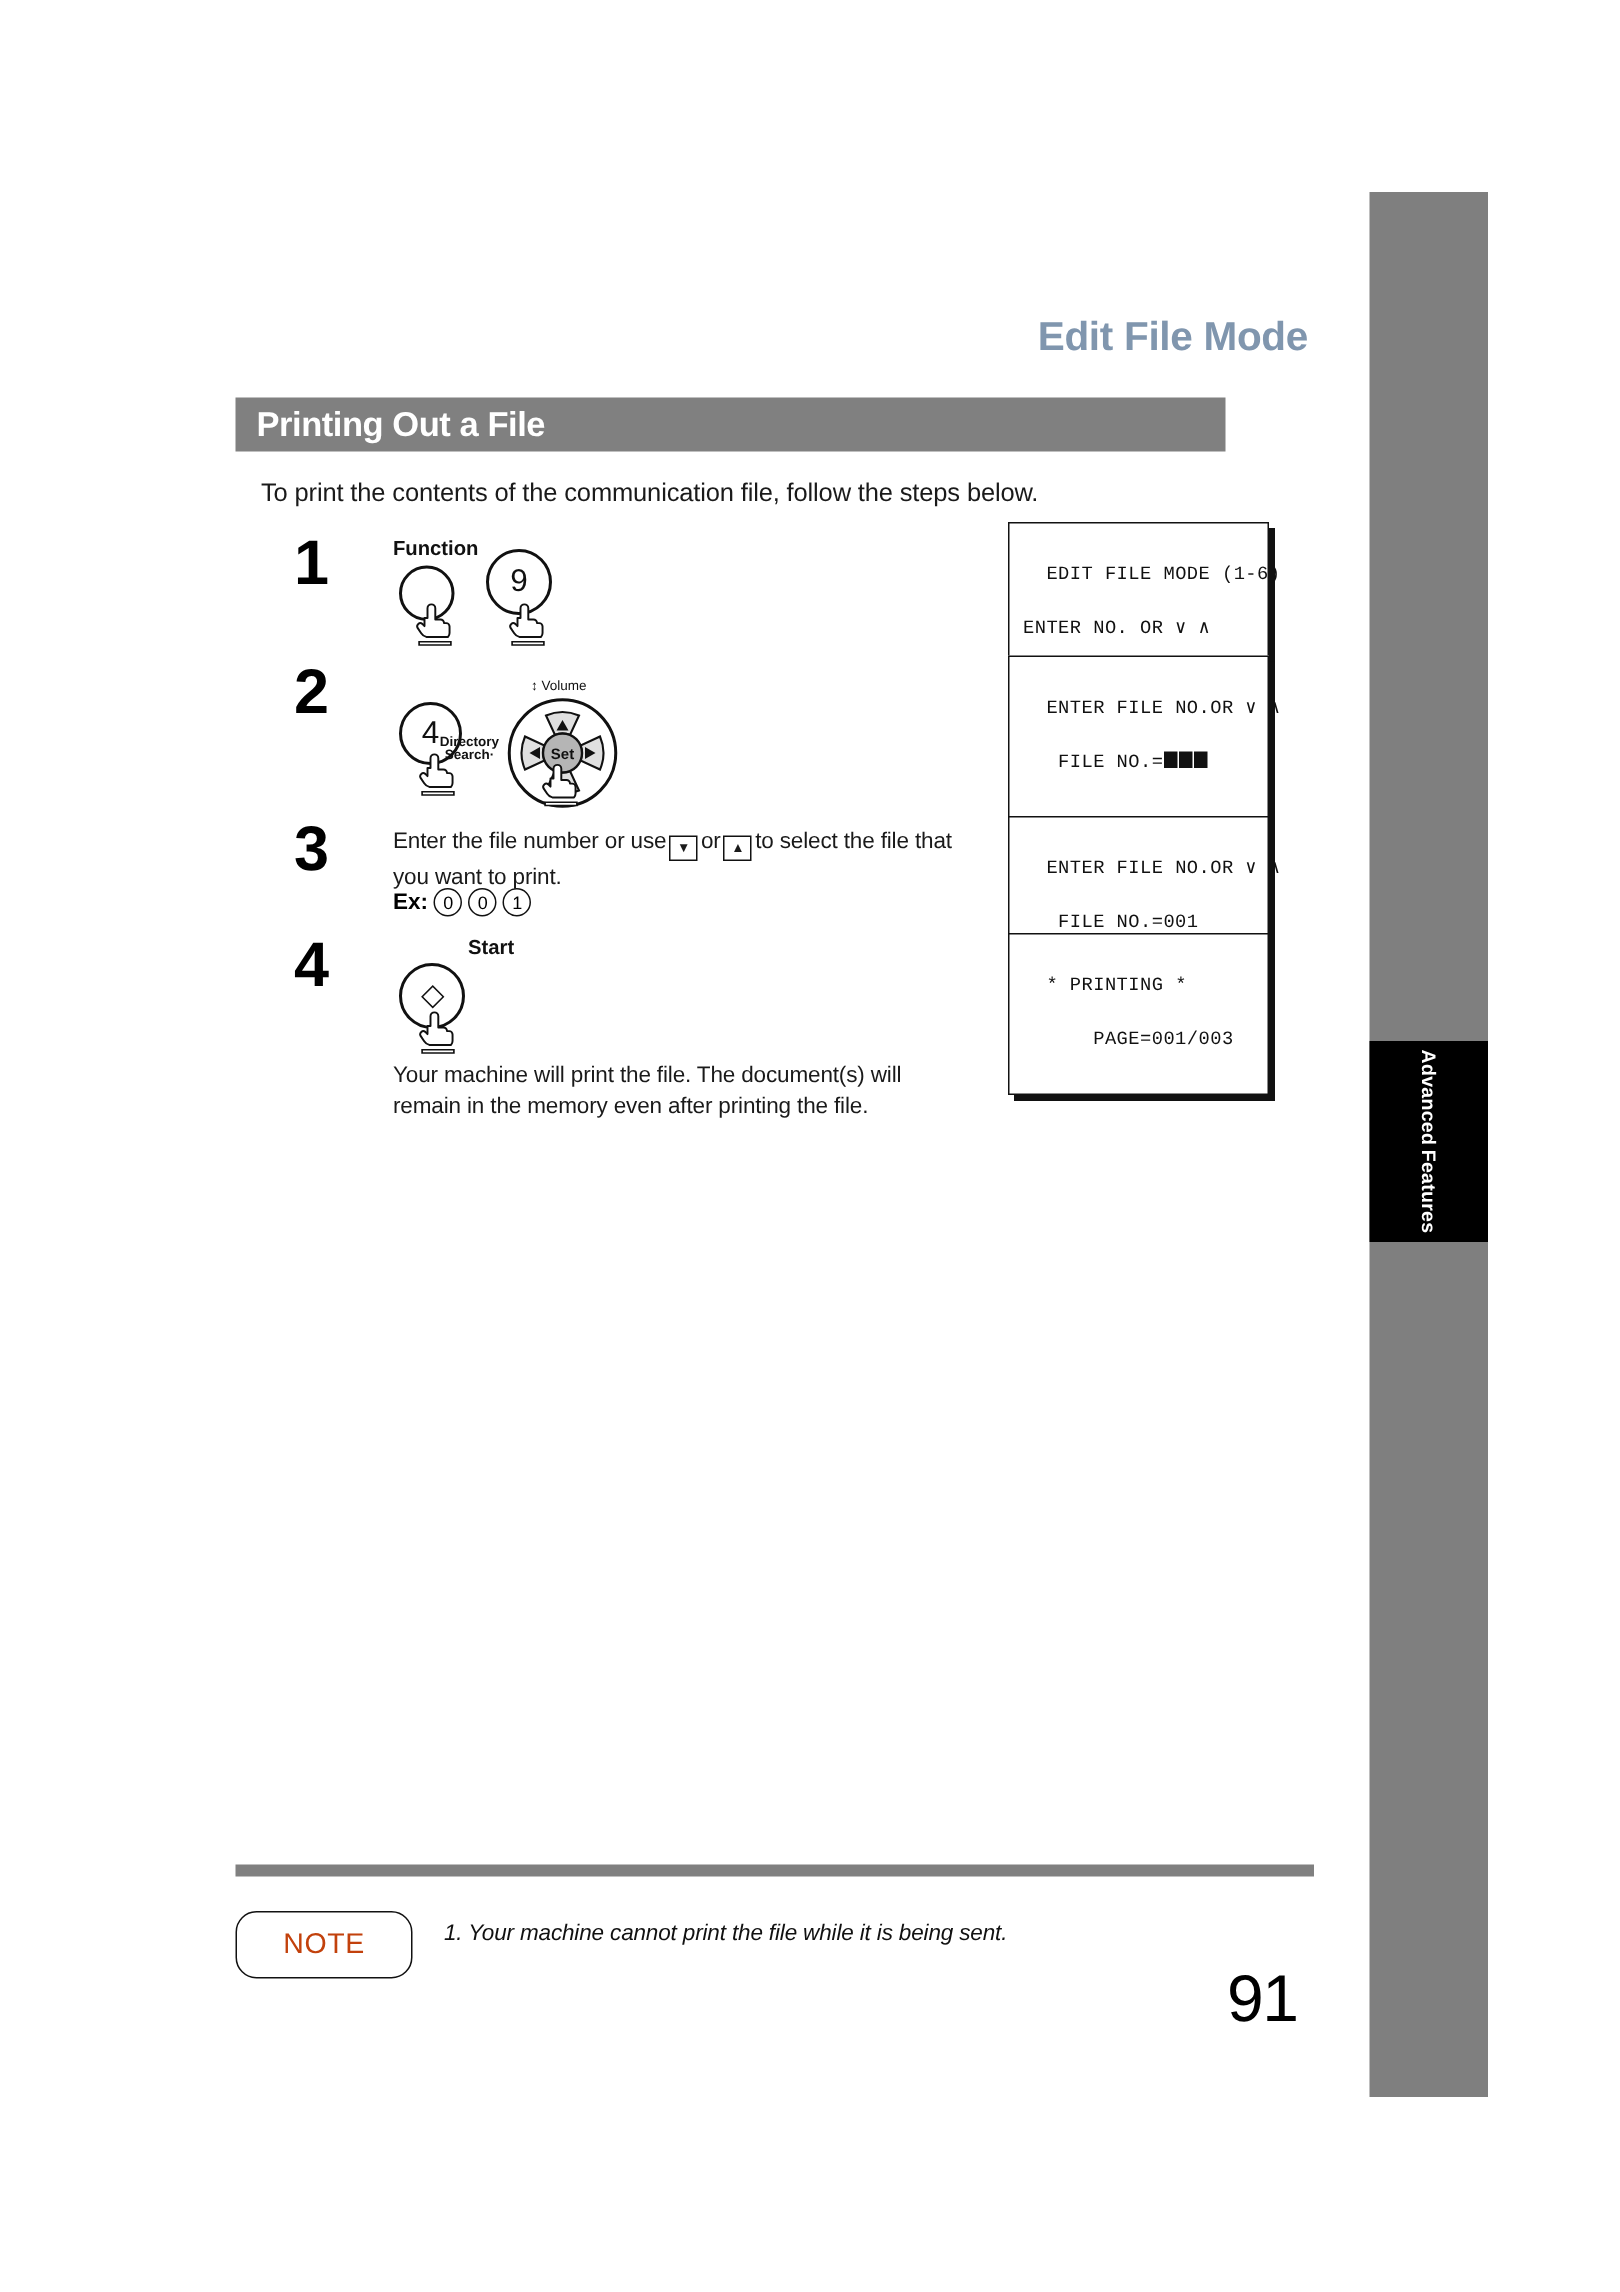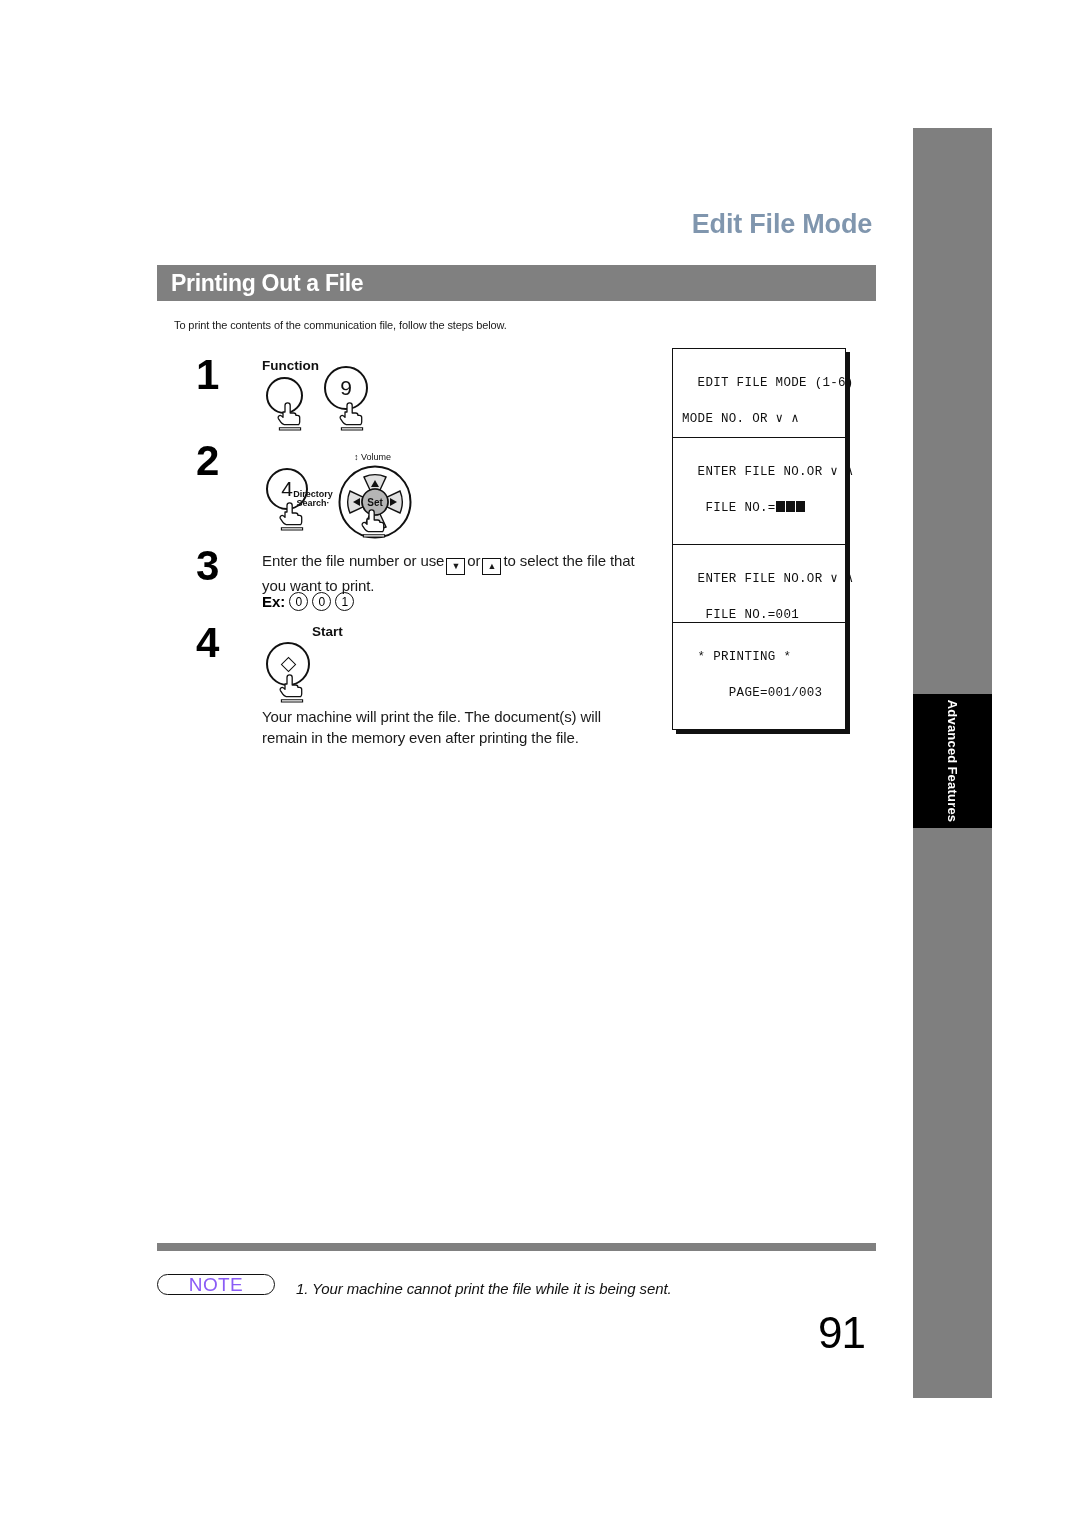--- a/index.html
+++ b/index.html
@@ -61,40 +61,40 @@
     font-size: 27px;
     font-weight: bold;
     color: #8096ae;
     letter-spacing: -0.2px;
   }
 
   .section-bar {
     position: absolute;
     left: 157px;
     top: 265px;
-    width: 719px;
+    width: 660px;
     height: 36px;
     background: #808080;
   }
   .section-bar-title {
     position: absolute;
     left: 14px;
     top: 50%;
     transform: translateY(-50%);
     font-size: 23px;
     font-weight: bold;
     color: #ffffff;
     letter-spacing: -0.3px;
   }
 
   .intro-text {
     position: absolute;
     left: 174px;
     top: 319px;
-    font-size: 11px;
+    font-size: 17px;
     color: #1a1a1a;
     letter-spacing: -0.1px;
   }
 
   
   .step-num {
     position: absolute;
     font-size: 42px;
     font-weight: bold;
     color: #000000;
@@ -247,31 +247,31 @@
     top: 1243px;
     width: 719px;
     height: 8px;
     background: #808080;
   }
   .note-badge {
     position: absolute;
     left: 157px;
     top: 1274px;
     width: 118px;
-    height: 21px;
+    height: 45px;
     border: 1.8px solid #111;
     border-radius: 14px;
     background: #ffffff;
     display: flex;
     align-items: center;
     justify-content: center;
     font-size: 19px;
     letter-spacing: 0.4px;
     box-sizing: border-box;
-    color: #8b5cf6;
+    color: #c2410c;
   }
   .note-text {
     position: absolute;
     left: 296px;
     top: 1280px;
     font-size: 15px;
     font-style: italic;
     color: #111;
     letter-spacing: -0.1px;
   }
@@ -315,21 +315,21 @@
 
   <div class="round-key" style="left:66px; top:8px; width:44px; height:44px; font-size:21px;">9</div>
   <svg class="hand" style="left:80px; top:42px;" viewBox="0 0 30 31">
     <path d="M9 12 V5.5 a2.6 2.6 0 0 1 5.2 0 V13 h3.4 a2.4 2.4 0 0 1 2.4 2.4 h1.5 a2.2 2.2 0 0 1 2.2 2.2 v4.4 a4 4 0 0 1 -1 2.6 H8.2 a5.5 5.5 0 0 1 -3.4 -2.4 l-2.4 -3.6 a2.1 2.1 0 0 1 3.1 -2.7 L7 17.4 V12 Z" fill="#ffffff" stroke="#111" stroke-width="1.3" stroke-linejoin="round"></path>
     <path d="M3.4 27.8 h21.2 v2.2 H3.4 Z" fill="#ffffff" stroke="#111" stroke-width="1.1"></path>
   </svg>
 </div>
 
 <div class="lcd" style="left:672px; top:348px;">
   <span>EDIT FILE MODE (1-6)</span>
-  <span class="lcd-line2">MODE NO. OR ∨ ∧</span>
+  <span class="lcd-line2">ENTER NO. OR ∨ ∧</span>
 </div>
 
 <div class="step-num" style="left:196px; top:440px;">2</div>
 
 <div class="key-group" style="left:258px; top:462px; width:160px; height:80px;">
   <div class="round-key" style="left:8px; top:6px; width:42px; height:42px; font-size:21px;">4</div>
   <svg class="hand" style="left:20px; top:38px;" viewBox="0 0 30 31">
     <path d="M9 12 V5.5 a2.6 2.6 0 0 1 5.2 0 V13 h3.4 a2.4 2.4 0 0 1 2.4 2.4 h1.5 a2.2 2.2 0 0 1 2.2 2.2 v4.4 a4 4 0 0 1 -1 2.6 H8.2 a5.5 5.5 0 0 1 -3.4 -2.4 l-2.4 -3.6 a2.1 2.1 0 0 1 3.1 -2.7 L7 17.4 V12 Z" fill="#ffffff" stroke="#111" stroke-width="1.3" stroke-linejoin="round"></path>
     <path d="M3.4 27.8 h21.2 v2.2 H3.4 Z" fill="#ffffff" stroke="#111" stroke-width="1.1"></path>
   </svg>

